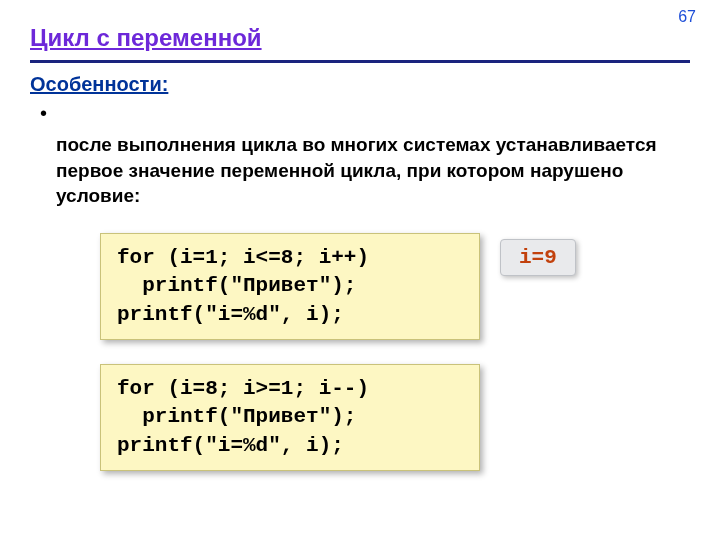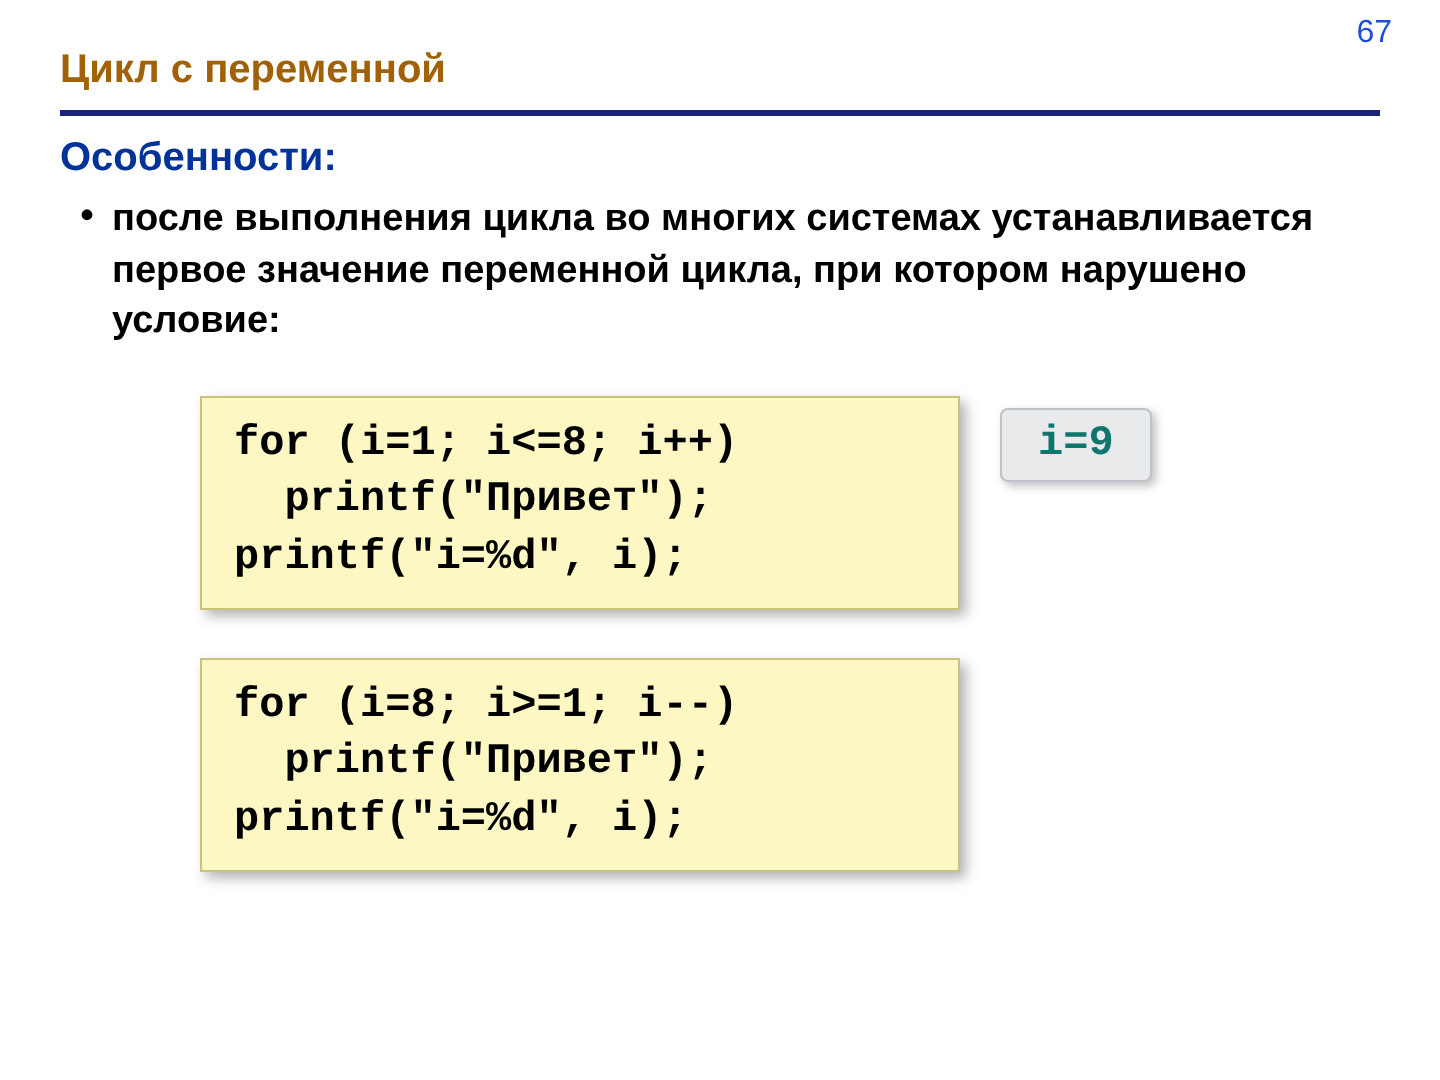--- a/index.html
+++ b/index.html
@@ -13,52 +13,55 @@
   }
   .page-number {
     position: absolute;
     top: 8px;
     right: 24px;
     font-size: 16px;
     color: #1d4ed8;
   }
   .title {
     padding: 24px 30px 4px 30px;
-    font-size: 20px;
+    font-size: 24px;
     font-weight: bold;
-    color: #a16207;
+    color: #6d28d9;
+    text-decoration: underline;
   }
   .title-rule {
     margin: 4px 30px 0 30px;
     border: none;
     border-top: 3px solid #1a237e;
   }
   .subtitle {
     padding: 10px 30px 4px 30px;
     font-size: 20px;
     font-weight: bold;
     color: #003399;
+    text-decoration: underline;
   }
   .bullet-block {
     padding: 2px 30px 14px 56px;
     position: relative;
   }
   .bullet-block::before {
     content: "•";
     position: absolute;
     left: 40px;
     top: 2px;
     font-size: 20px;
     color: #000;
   }
   .bullet-text {
     font-size: 19px;
     font-weight: bold;
     line-height: 1.35;
     color: #000;
+    margin-top: 30px;
   }
   .code-row {
     position: relative;
     margin: 10px 0 24px 100px;
     width: 530px;
   }
   .code-box {
     background: #fdf7c3;
     border: 1px solid #c9c27a;
     box-shadow: 3px 3px 6px rgba(0,0,0,0.3);
@@ -76,21 +79,21 @@
     top: 6px;
     left: 400px;
     background: #e9eaec;
     border: 1px solid #bfc2c7;
     border-radius: 4px;
     box-shadow: 2px 2px 5px rgba(0,0,0,0.25);
     padding: 6px 18px;
     font-family: "Courier New", monospace;
     font-size: 21px;
     font-weight: bold;
-    color: #0f766e;
+    color: #c2410c;
     text-align: right;
   }
 </style>
 </head>
 <body>
 
 <div class="page-number">67</div>
 
 <div class="title">Цикл с переменной</div>
 <hr class="title-rule">

